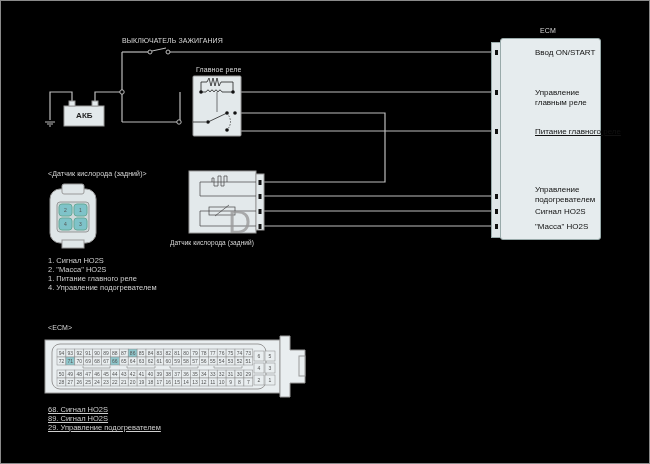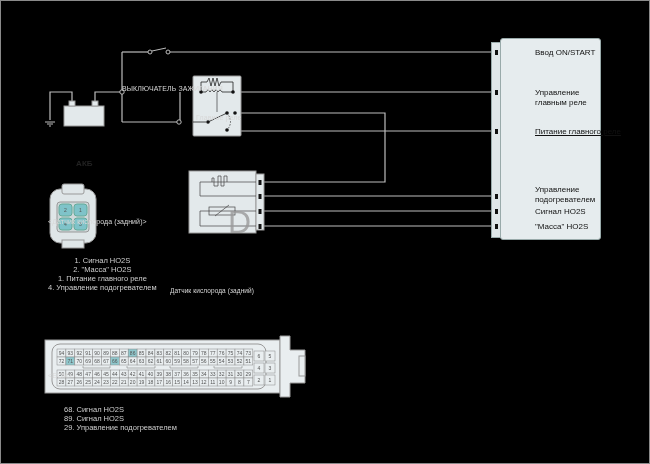--- a/index.html
+++ b/index.html
@@ -1,19 +1,19 @@
 <!DOCTYPE html>
 <html><head>
 <meta charset="utf-8">
 <style>
   html, body { margin:0; padding:0; background:#000; }
   body { width:650px; height:464px; position:relative; overflow:hidden; font-family:"Liberation Sans", sans-serif; }
   .frame { position:absolute; left:0; top:0; width:648px; height:462px; border:1px solid #8a8a8a; }
   svg { position:absolute; left:0; top:0; }
-  .lbl { position:absolute; color:#d8d8d8; font-size:7px; white-space:nowrap; letter-spacing:0.1px;margin-top:48px; }
+  .lbl { position:absolute; color:#d8d8d8; font-size:7px; white-space:nowrap; letter-spacing:0.1px; }
   .ecm-box { position:absolute; left:500px; top:38px; width:99px; height:200px; background:#e6ecee; border:1px solid #9aa; border-radius:3px; }
   .ecm-tab { position:absolute; left:491px; top:42px; width:10px; height:194px; background:#dfe6e8; border:1px solid #9aa; }
   .ecm-txt { position:absolute; color:#111; font-size:8px; line-height:10px; white-space:nowrap;padding-left:30px; }
   .pin-sq { position:absolute; width:3px; height:5px; background:#111; }
   .list { position:absolute; color:#cfcfcf; font-size:7.5px; line-height:9px; white-space:nowrap; }
   .cell { fill:#e9eef0; stroke:#888; stroke-width:0.5; }
   .celltxt { font-family:"Liberation Sans", sans-serif; font-size:5px; fill:#555; }
 </style>
 </head>
 <body>
@@ -326,25 +326,25 @@
 <div class="ecm-txt" style="left:505px;top:48px;">Ввод ON/START</div>
 <div class="ecm-txt" style="left:505px;top:88px;"><span>Управление</span><br><span>главным реле</span></div>
 <div class="ecm-txt" style="left:505px;top:127px;text-decoration:underline;">Питание главного реле</div>
 <div class="ecm-txt" style="left:505px;top:185px;"><span>Управление</span><br><span>подогревателем</span></div>
 <div class="ecm-txt" style="left:505px;top:207px;">Сигнал HO2S</div>
 <div class="ecm-txt" style="left:505px;top:222px;">"Масса" HO2S</div>
 
 <div class="lbl" style="left:48px;top:170px;">&lt;Датчик кислорода (задний)&gt;</div>
 <div class="lbl" style="left:170px;top:239px;font-size:6.5px;">Датчик кислорода (задний)</div>
 <div style="position:absolute;left:228px;top:204px;font-size:32px;color:#9a9a9a;font-family:'Liberation Sans',sans-serif;opacity:0.8;">D</div>
-<div class="list" style="left:48px;top:256px;text-align:center;">
+<div class="list" style="left:48px;top:256px;">
   <div>1. Сигнал HO2S</div>
   <div>2. "Масса" HO2S</div>
   <div>1. Питание главного реле</div>
   <div>4. Управление подогревателем</div>
 </div>
 
 <div class="lbl" style="left:48px;top:324px;">&lt;ECM&gt;</div>
-<div class="list" style="left:64px;top:405px;">
+<div class="list" style="left:48px;top:405px;text-decoration:underline;">
   <div>68. Сигнал HO2S</div>
   <div>89. Сигнал HO2S</div>
   <div>29. Управление подогревателем</div>
 </div>
 
 </body></html>

